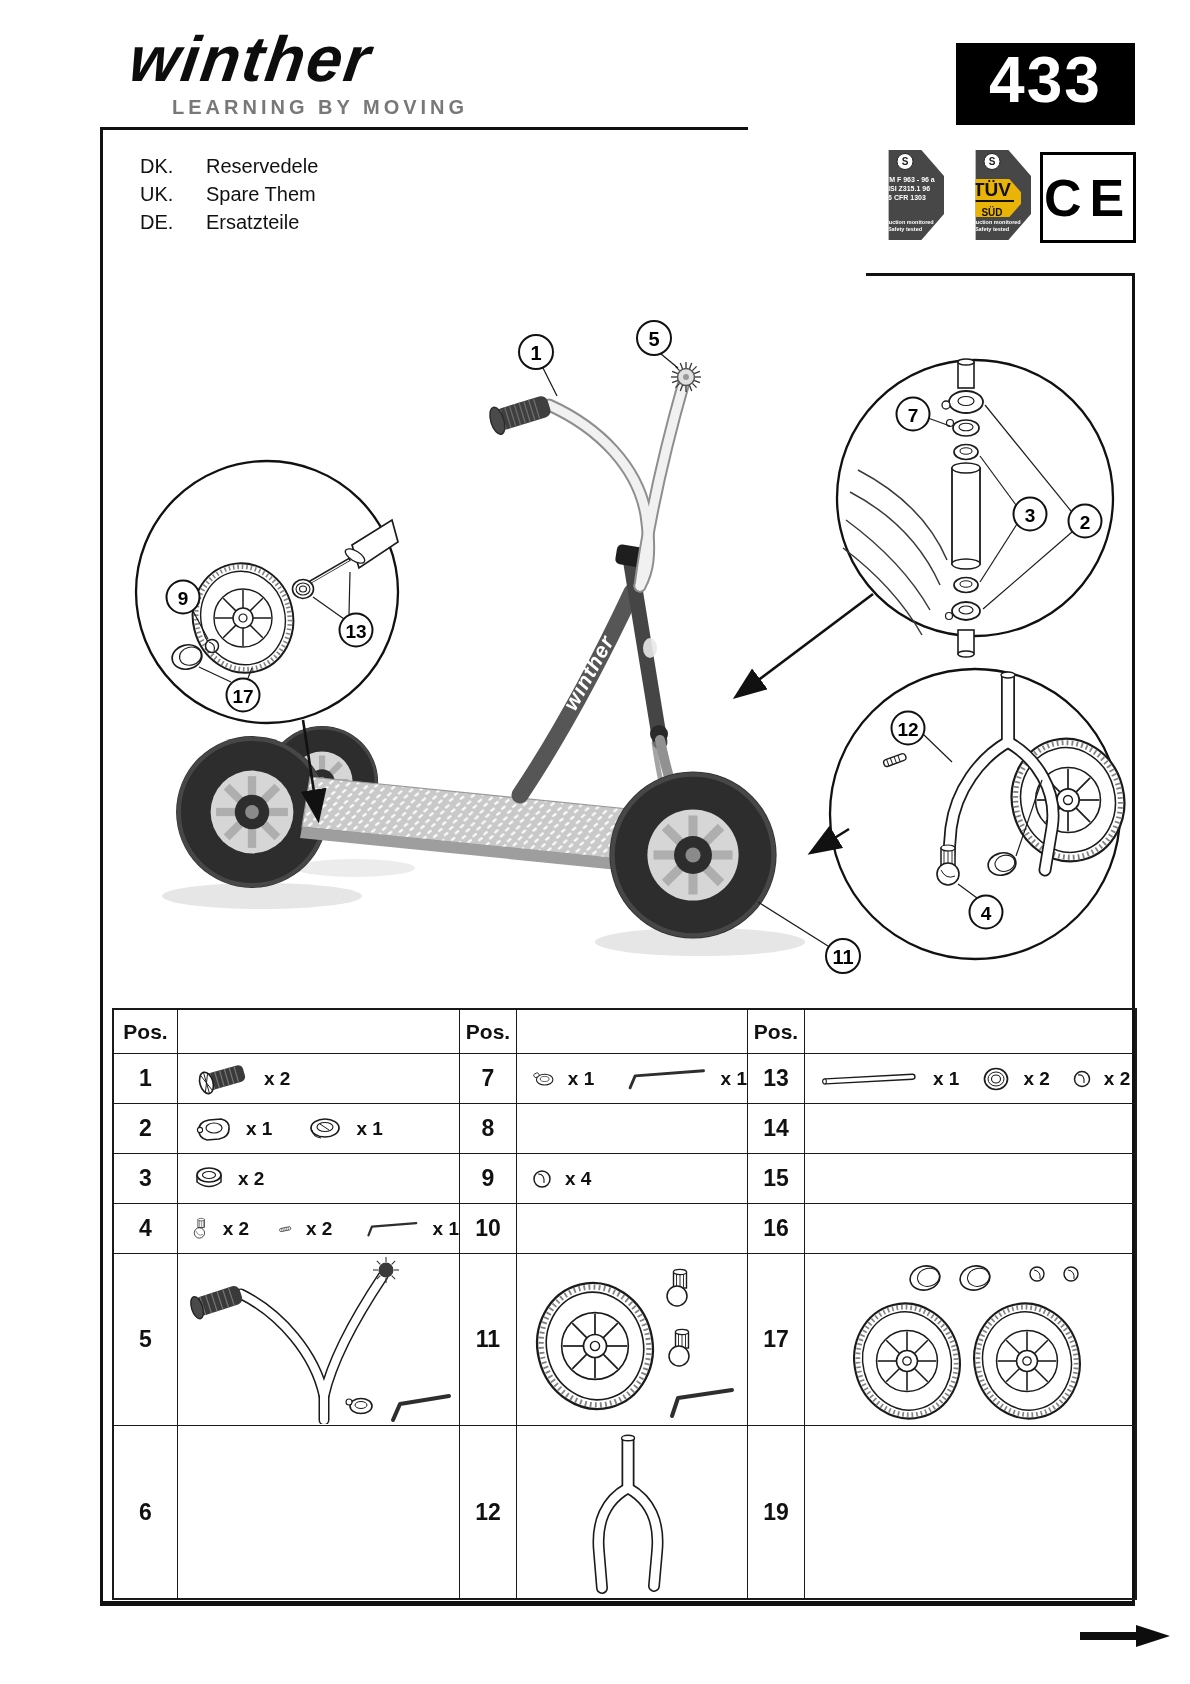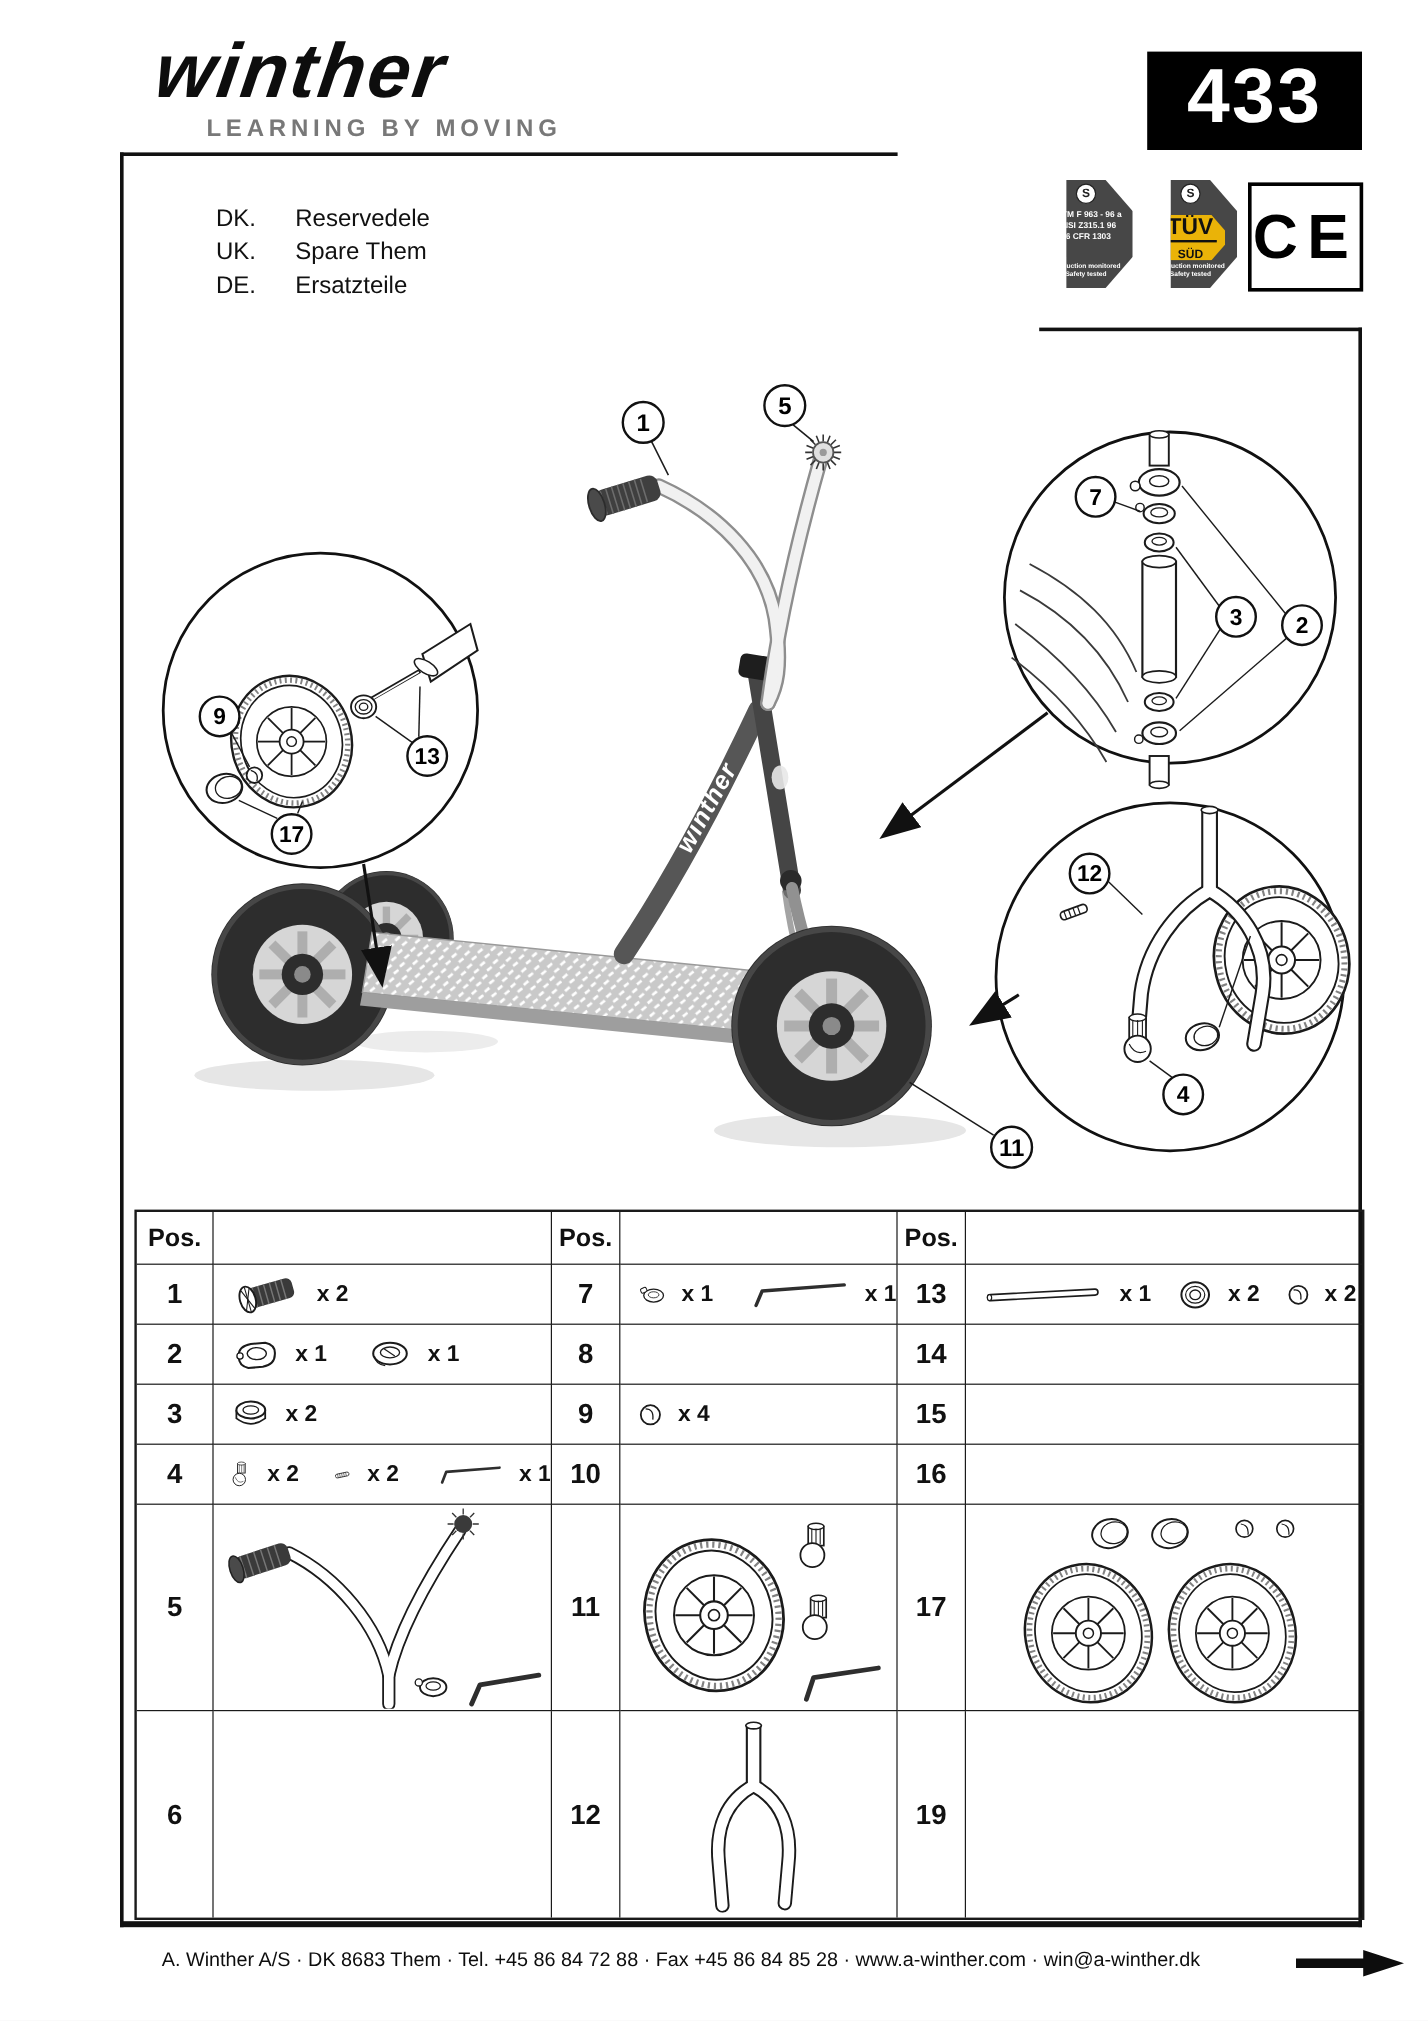--- a/index.html
+++ b/index.html
@@ -38,21 +38,21 @@
   .tuv-panel{position:absolute;left:10px;top:29px;width:58px;height:38px;background:#eab308;
              color:#111;text-align:center;clip-path:polygon(20% 0,80% 0,100% 35%,100% 65%,80% 100%,20% 100%);}
   .tuv-name{font-size:19px;font-weight:bold;line-height:21px;border-bottom:2px solid #111;
             display:inline-block;padding:0 3px;}
   .tuv-region{font-size:10px;font-weight:bold;line-height:12px;}
   .cebox{width:90px;height:85px;border:3px solid #000;background:#fff;margin-top:2px;
          display:flex;align-items:center;justify-content:center;
          font-size:52px;font-weight:bold;letter-spacing:8px;color:#000;}
 
   
-  .langs{left:140px;top:168px;font-size:20px;margin-left:40px;}
+  .langs{left:140px;top:152px;font-size:20px;}
   .lang-row{display:flex;line-height:28px;}
   .lang-code{width:66px;}
 
   
   .ptable{left:112px;top:1008px;width:1021px;height:588px;
           display:grid;border:2.5px solid #1a1a1a;
           grid-template-columns:64px 282px 57px 231px 57px auto;
           grid-template-rows:44px 50px 50px 50px 50px 172px auto;}
   .cell{border-right:1.6px solid #1a1a1a;border-bottom:1.6px solid #1a1a1a;
         display:flex;align-items:center;overflow:hidden;}
@@ -652,18 +652,17 @@
         <path d="M66,8 L66,58" fill="none" stroke="#fff" stroke-width="9.5"></path>
         <path d="M66,58 C44,70 34,92 37,122 L40,158" fill="none" stroke="#fff" stroke-width="8.8" stroke-linecap="round"></path>
         <path d="M66,58 C88,70 98,92 95,122 L92,156" fill="none" stroke="#fff" stroke-width="8.8" stroke-linecap="round"></path>
         <ellipse cx="66" cy="8" rx="6.5" ry="2.8" fill="#fff" stroke="#1b1b1b" stroke-width="1.4"></ellipse>
       </svg>
     </div>
     <div class="cell posnum lastrow">19</div>
     <div class="cell items lastrow lastcol"></div>
   </div>
 
-  <div class="abs footer-text">A. Winther A/S · DK 8683 Them · Tel. +45 86 84 72 88 · Fax +45 86 84 85 28 · www.a-winther.com · win@a-winther.dk</div>
   <svg class="abs footer-arrow" width="92" height="28" viewBox="0 0 92 28">
     <polygon points="0,10 56,10 56,3 90,14 56,25 56,18 0,18" fill="#0d0d0d"></polygon>
   </svg>
 
 </div>
 
 </body></html>

